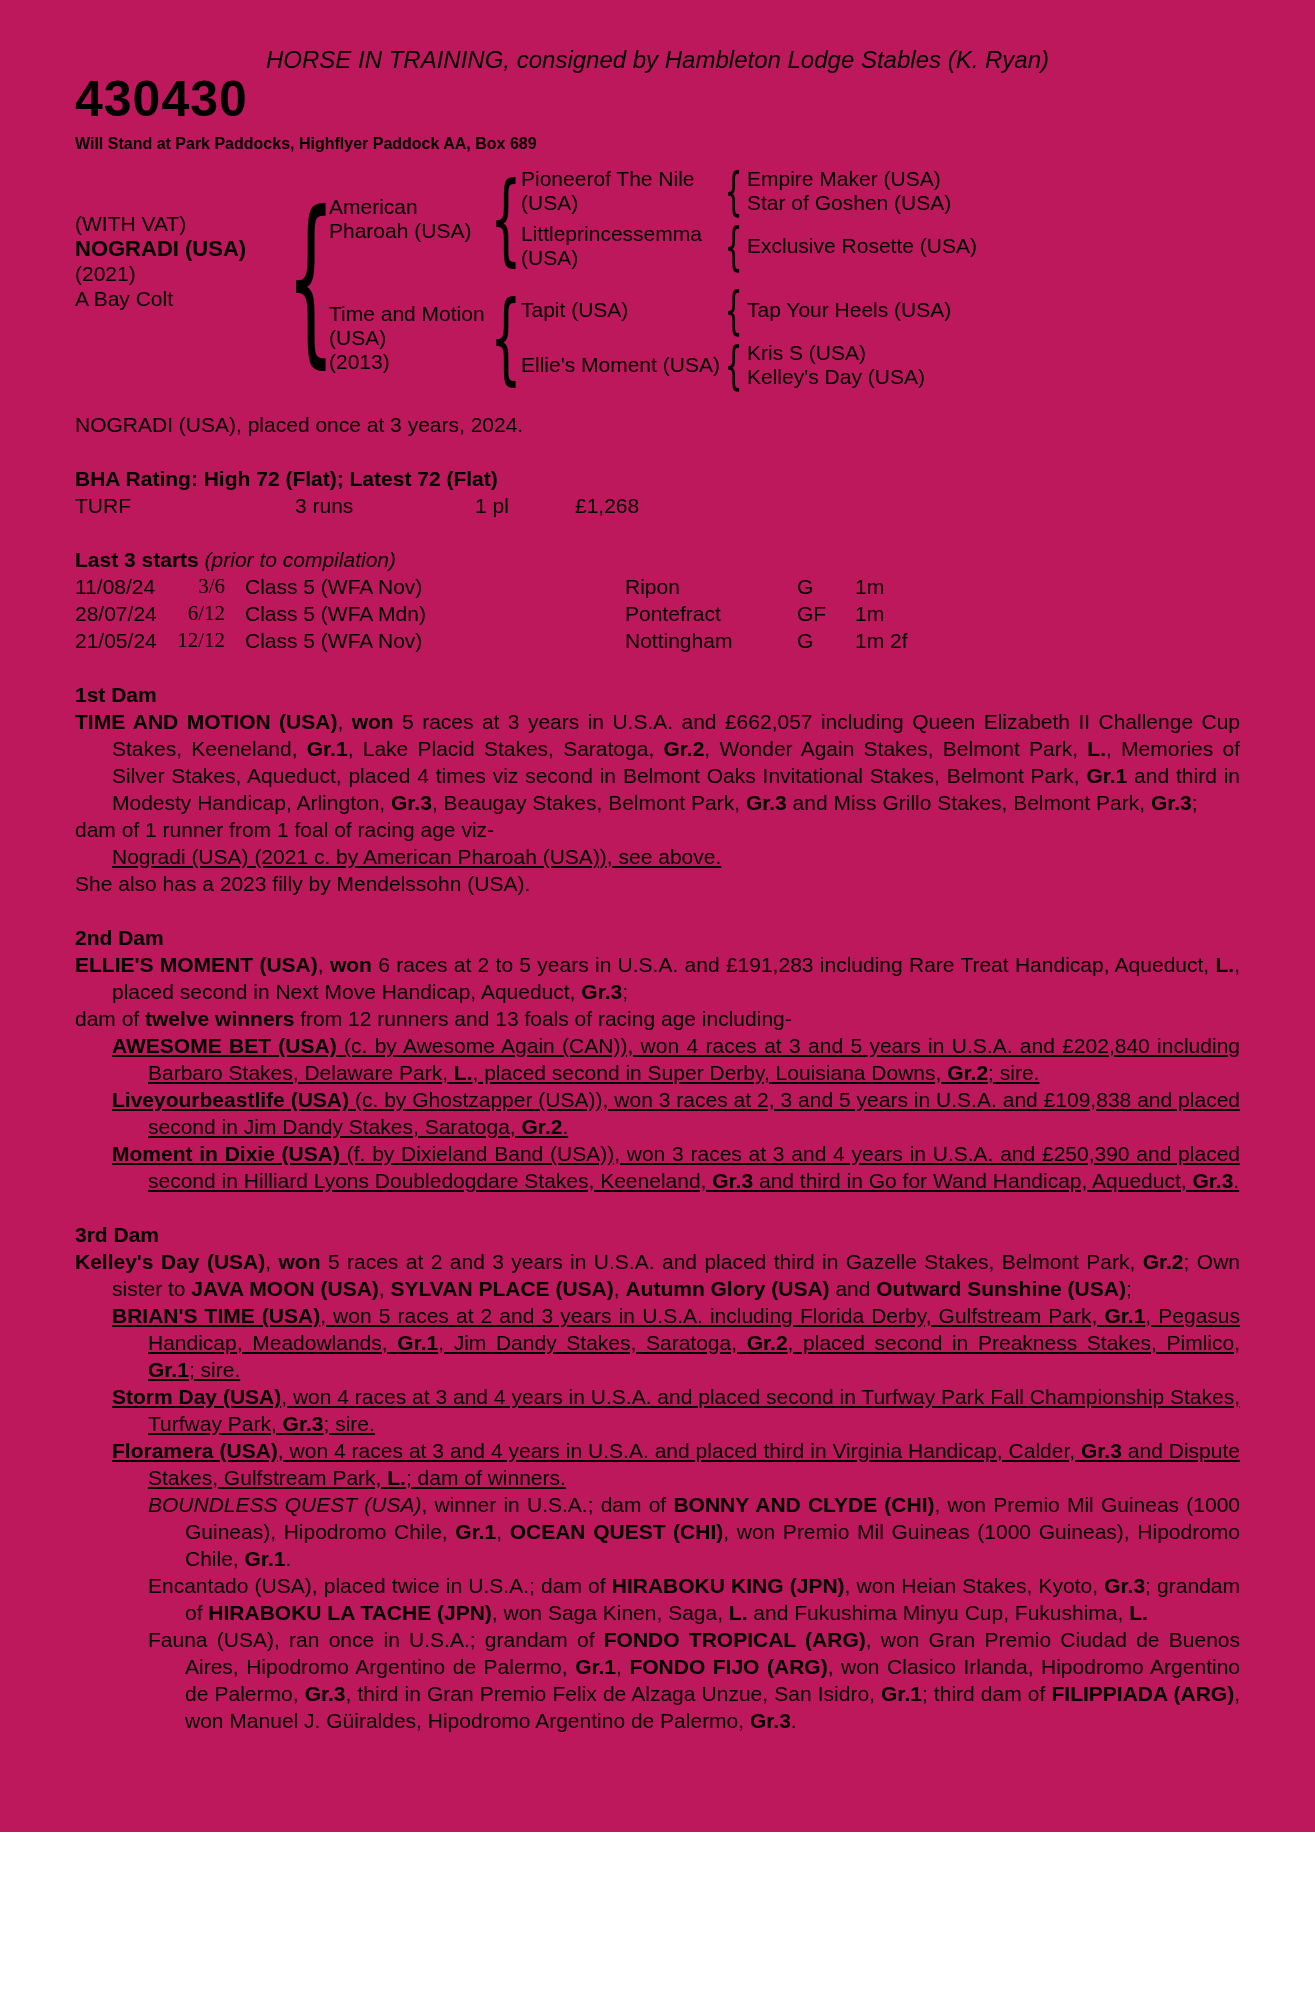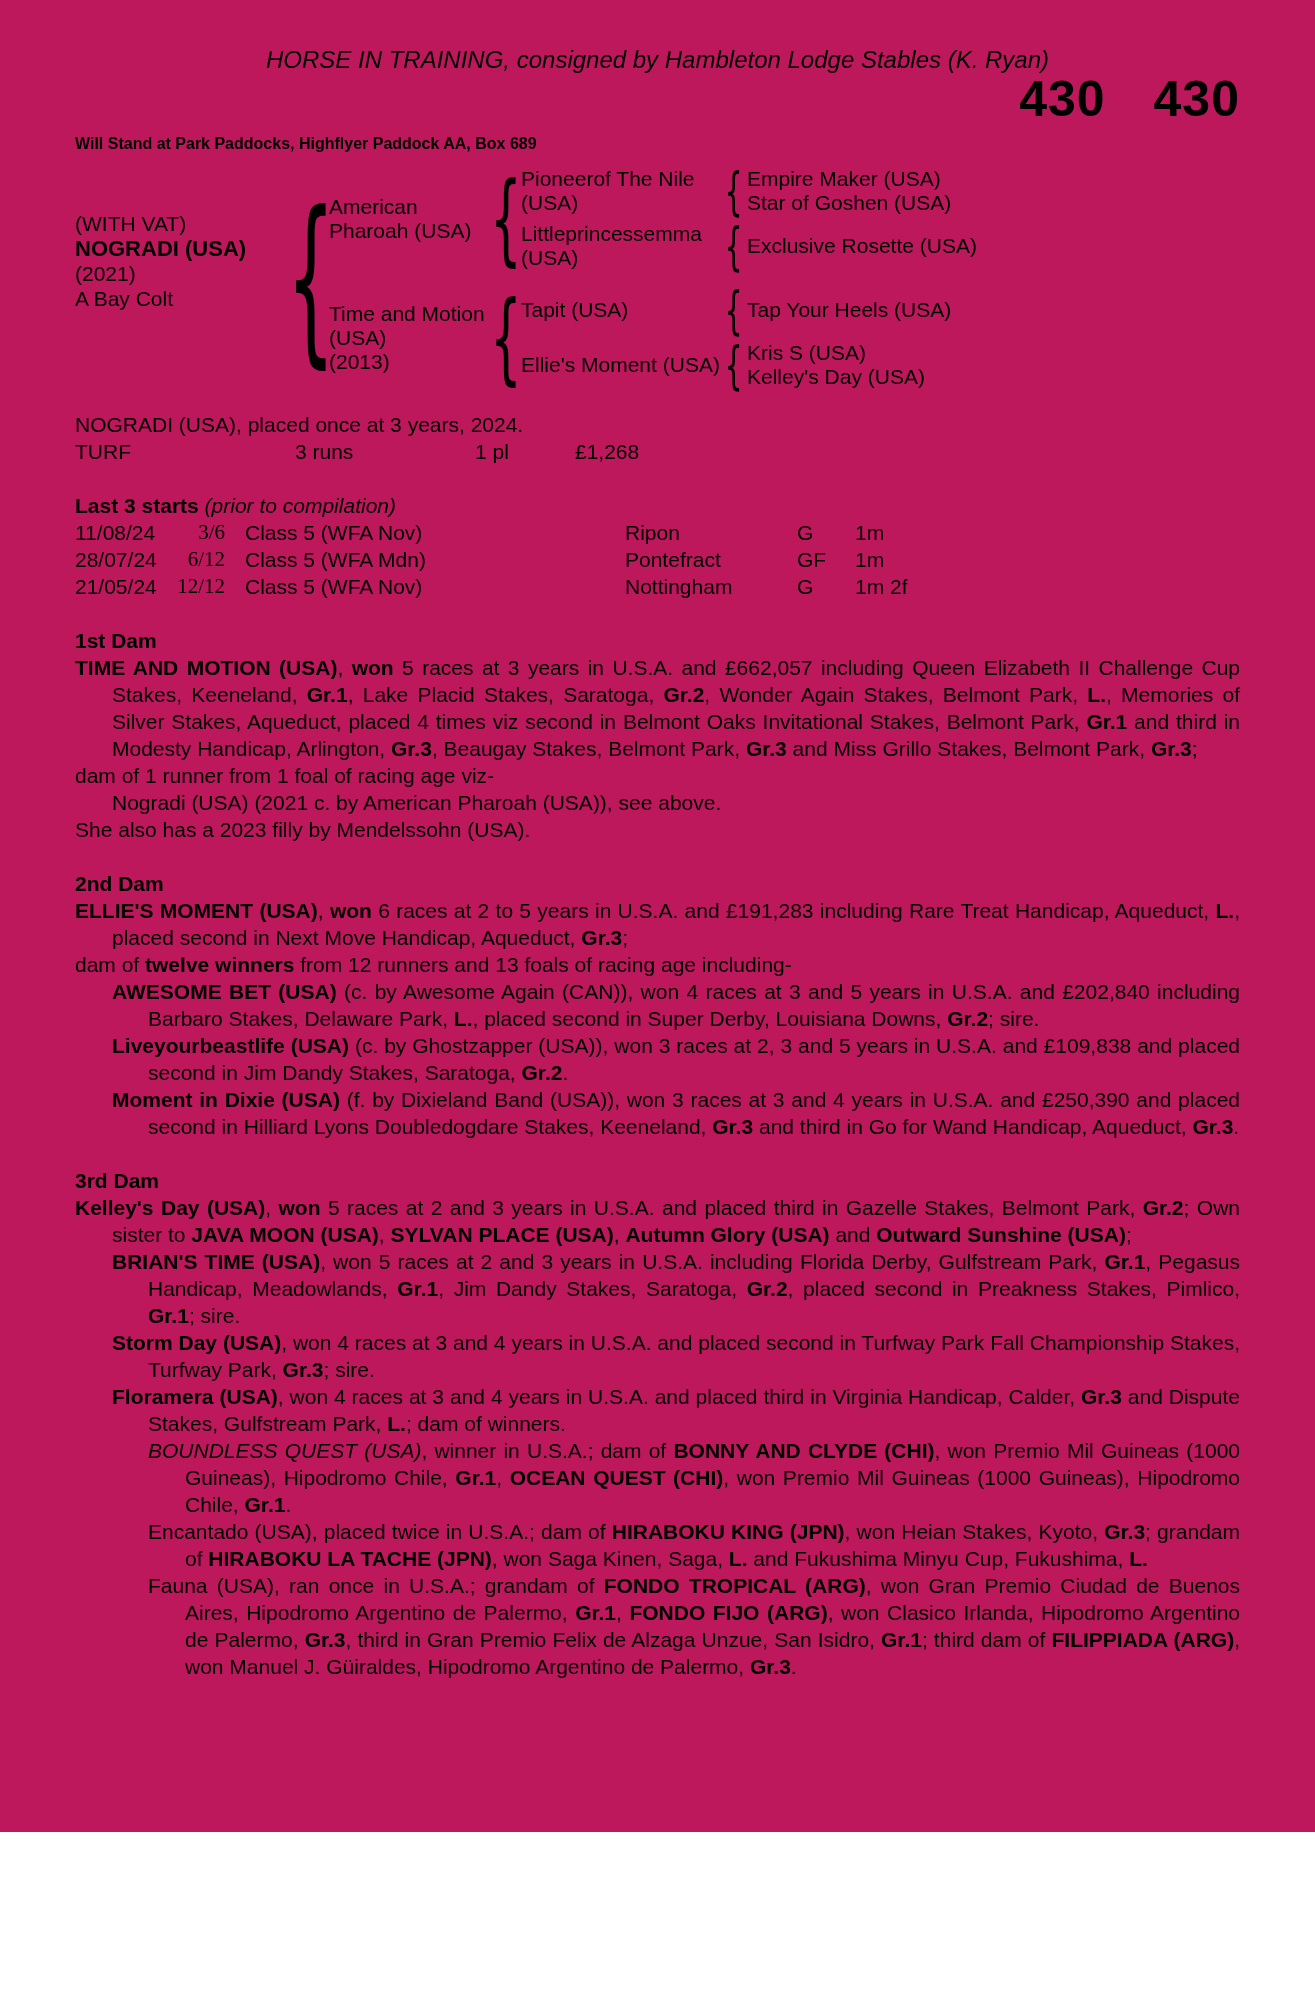--- a/index.html
+++ b/index.html
@@ -5,21 +5,21 @@
   html,body{margin:0;padding:0;background:#fff;}
   .page{
     width:1315px;height:1832px;box-sizing:border-box;
     background:#be185d;color:#000;
     font-family:"Liberation Sans",sans-serif;
     font-size:21px;line-height:27px;
     padding:46px 75px 0 75px;
     position:relative;overflow:hidden;
   }
   .top-italic{font-style:italic;font-size:24px;text-align:center;line-height:28px;}
-  .lot-row{display:flex;justify-content:flex-end;align-items:flex-end;margin-top:2px;gap:48px;}
+  .lot-row{display:flex;justify-content:flex-start;align-items:flex-end;margin-top:2px;}
   .lot{font-weight:bold;font-size:50px;line-height:46px;letter-spacing:1px;}
   .stand-line{font-weight:bold;font-size:16px;margin-top:8px;}
 
   
   .pedigree{display:flex;margin-top:8px;}
   .ped-info{width:218px;flex:0 0 218px;margin-top:46px;line-height:25px;}
   .ped-info .pname{font-weight:bold;font-size:22px;}
   .brace-cell{display:flex;align-items:center;justify-content:center;overflow:visible;}
   .brace-cell.outer{width:36px;flex:0 0 36px;}
   .brace-cell.mid{width:30px;flex:0 0 30px;}
@@ -48,21 +48,21 @@
   .starts-title .b{font-weight:bold;}
   .starts-title .i{font-style:italic;}
   .srow{display:grid;grid-template-columns:88px 62px 400px 172px 58px auto;}
   .srow .pos{text-align:right;font-family:Liberation Serif, serif;}
   .srow .race{padding-left:20px;}
 
   .dam-section{margin-top:27px;}
   .dam-heading{font-size:21px;font-weight:bold;margin:0;line-height:27px;}
   .para{margin:0;text-align:justify;line-height:27px;}
   .para.l0{padding-left:37px;text-indent:-37px;}
-  .para.l1{padding-left:73px;text-indent:-36px;}
+  .para.l1{padding-left:73px;text-indent:-36px;text-decoration:underline;}
   .para.l2{padding-left:110px;text-indent:-37px;}
   .b{font-weight:bold;}
   .i{font-style:italic;}
 </style>
 </head>
 <body>
 
 <div class="page">
 
   <div class="top-italic">HORSE IN TRAINING, consigned by Hambleton Lodge Stables (K. Ryan)</div>
@@ -143,20 +143,21 @@
             </div>
           </div>
         </div>
       </div>
 
     </div>
   </div>
 
   <div class="summary">NOGRADI (USA), placed once at 3 years, 2024.</div>
 
+  <div class="rating-head">BHA Rating: High 72 (Flat); Latest 72 (Flat)</div>
   <div class="rating-row">
     <span class="c1">TURF</span>
     <span class="c2">3 runs</span>
     <span class="c3">1 pl</span>
     <span class="c4">£1,268</span>
   </div>
 
   <div class="starts">
     <div class="starts-title">
       <span class="b">Last 3 starts</span>

